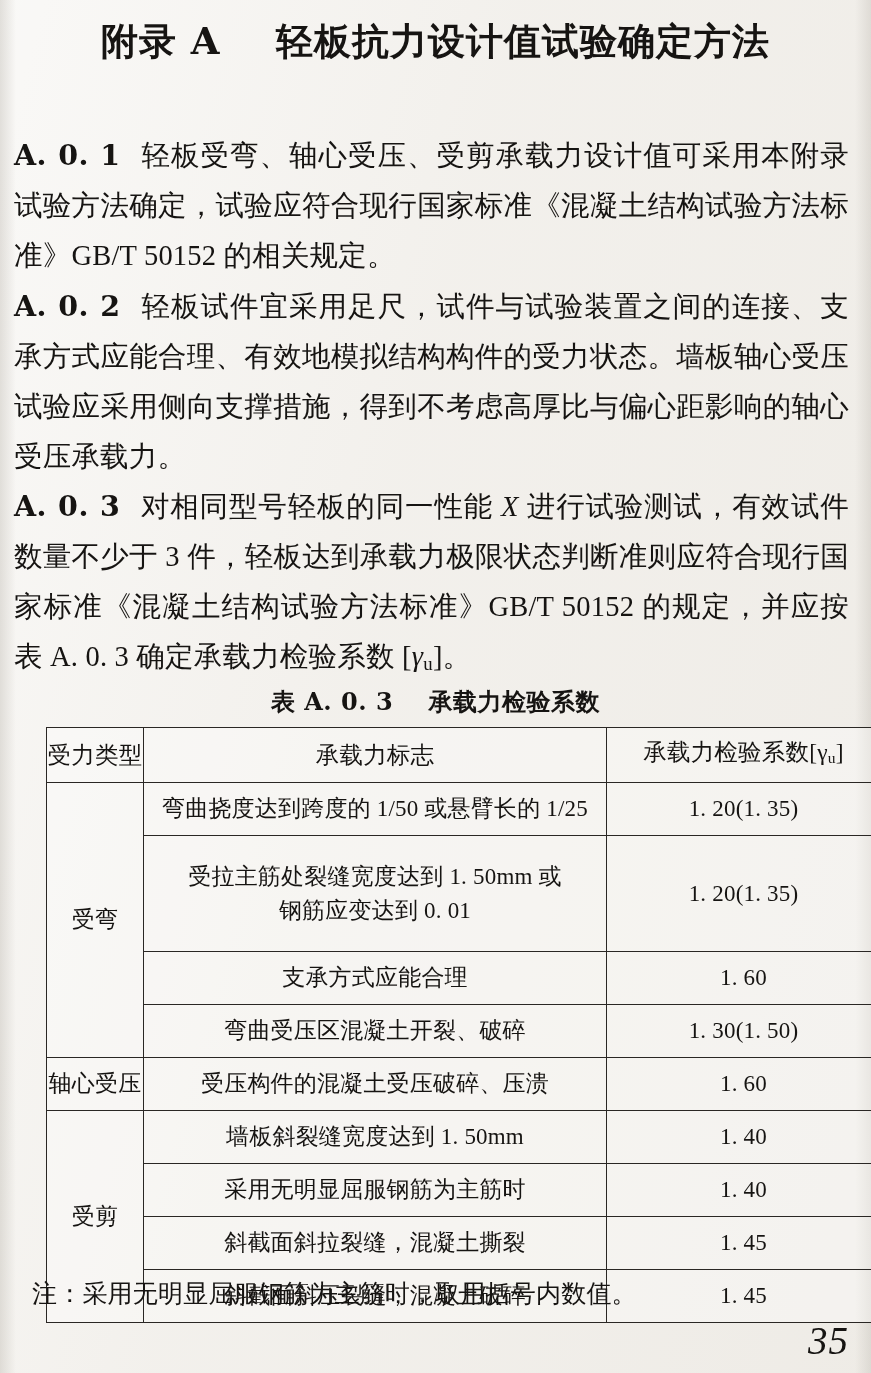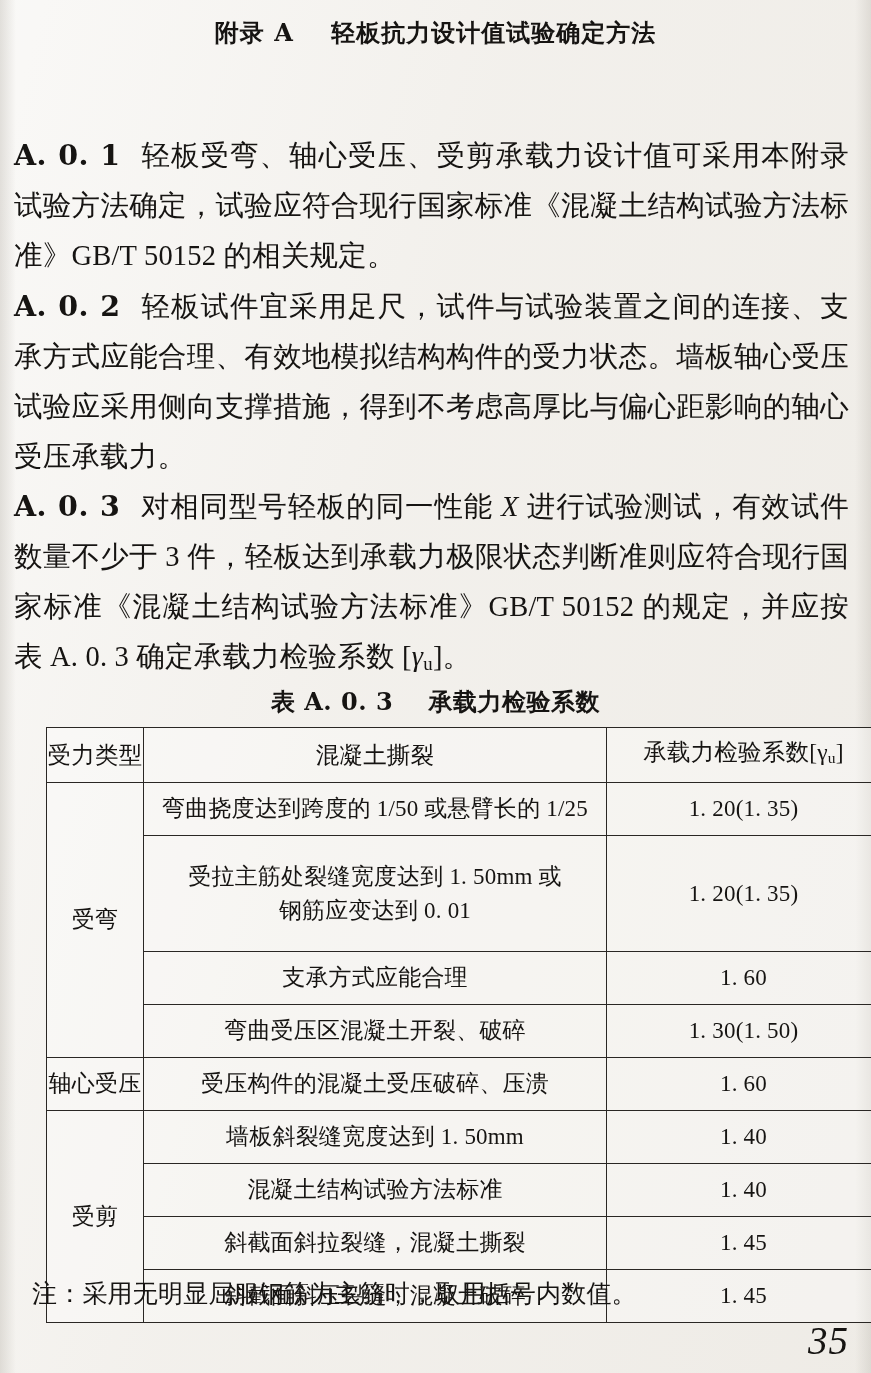--- a/index.html
+++ b/index.html
@@ -36,21 +36,21 @@
 
   
   .doc-title {
     position: absolute;
     left: 0;
     top: 18px;
     width: 871px;
     text-align: center;
     font-family: "DejaVu Serif", "Liberation Serif", serif;
     font-weight: bold;
-    font-size: 24px;
+    font-size: 37px;
     letter-spacing: 1px;
     line-height: 1.25;
     white-space: pre;
   }
 
   
   .body-block {
     position: absolute;
     left: 14px;
     width: 843px;
@@ -175,21 +175,21 @@
   <div class="tbl-wrap">
     <table class="coef">
       <colgroup>
         <col class="col-type">
           <col class="col-mark">
           <col class="col-coef">
       </colgroup>
       <thead>
         <tr>
           <th>受力类型</th>
-          <th>混凝土撕裂</th>
+          <th>承载力标志</th>
           <th><span>承载力检验系数[</span><span class="lat ital">γ</span><span class="lat sub">u</span><span>]</span></th>
         </tr>
       </thead>
       <tbody>
 
         <tr class="r-normal">
           <td rowspan="4">受弯</td>
           <td>弯曲挠度达到跨度的 1/50 或悬臂长的 1/25</td>
           <td class="cell-num">1. 20(1. 35)</td>
         </tr>
@@ -218,21 +218,21 @@
           <td class="cell-num">1. 60</td>
         </tr>
 
         <tr class="r-normal">
           <td rowspan="4">受剪</td>
           <td>墙板斜裂缝宽度达到 1. 50mm</td>
           <td class="cell-num">1. 40</td>
         </tr>
 
         <tr class="r-normal">
-          <td>混凝土结构试验方法标准</td>
+          <td>采用无明显屈服钢筋为主筋时</td>
           <td class="cell-num">1. 40</td>
         </tr>
 
         <tr class="r-normal">
           <td>斜截面斜拉裂缝，混凝土撕裂</td>
           <td class="cell-num">1. 45</td>
         </tr>
 
         <tr class="r-normal">
           <td>斜截面斜压裂缝，混凝土破碎</td>

